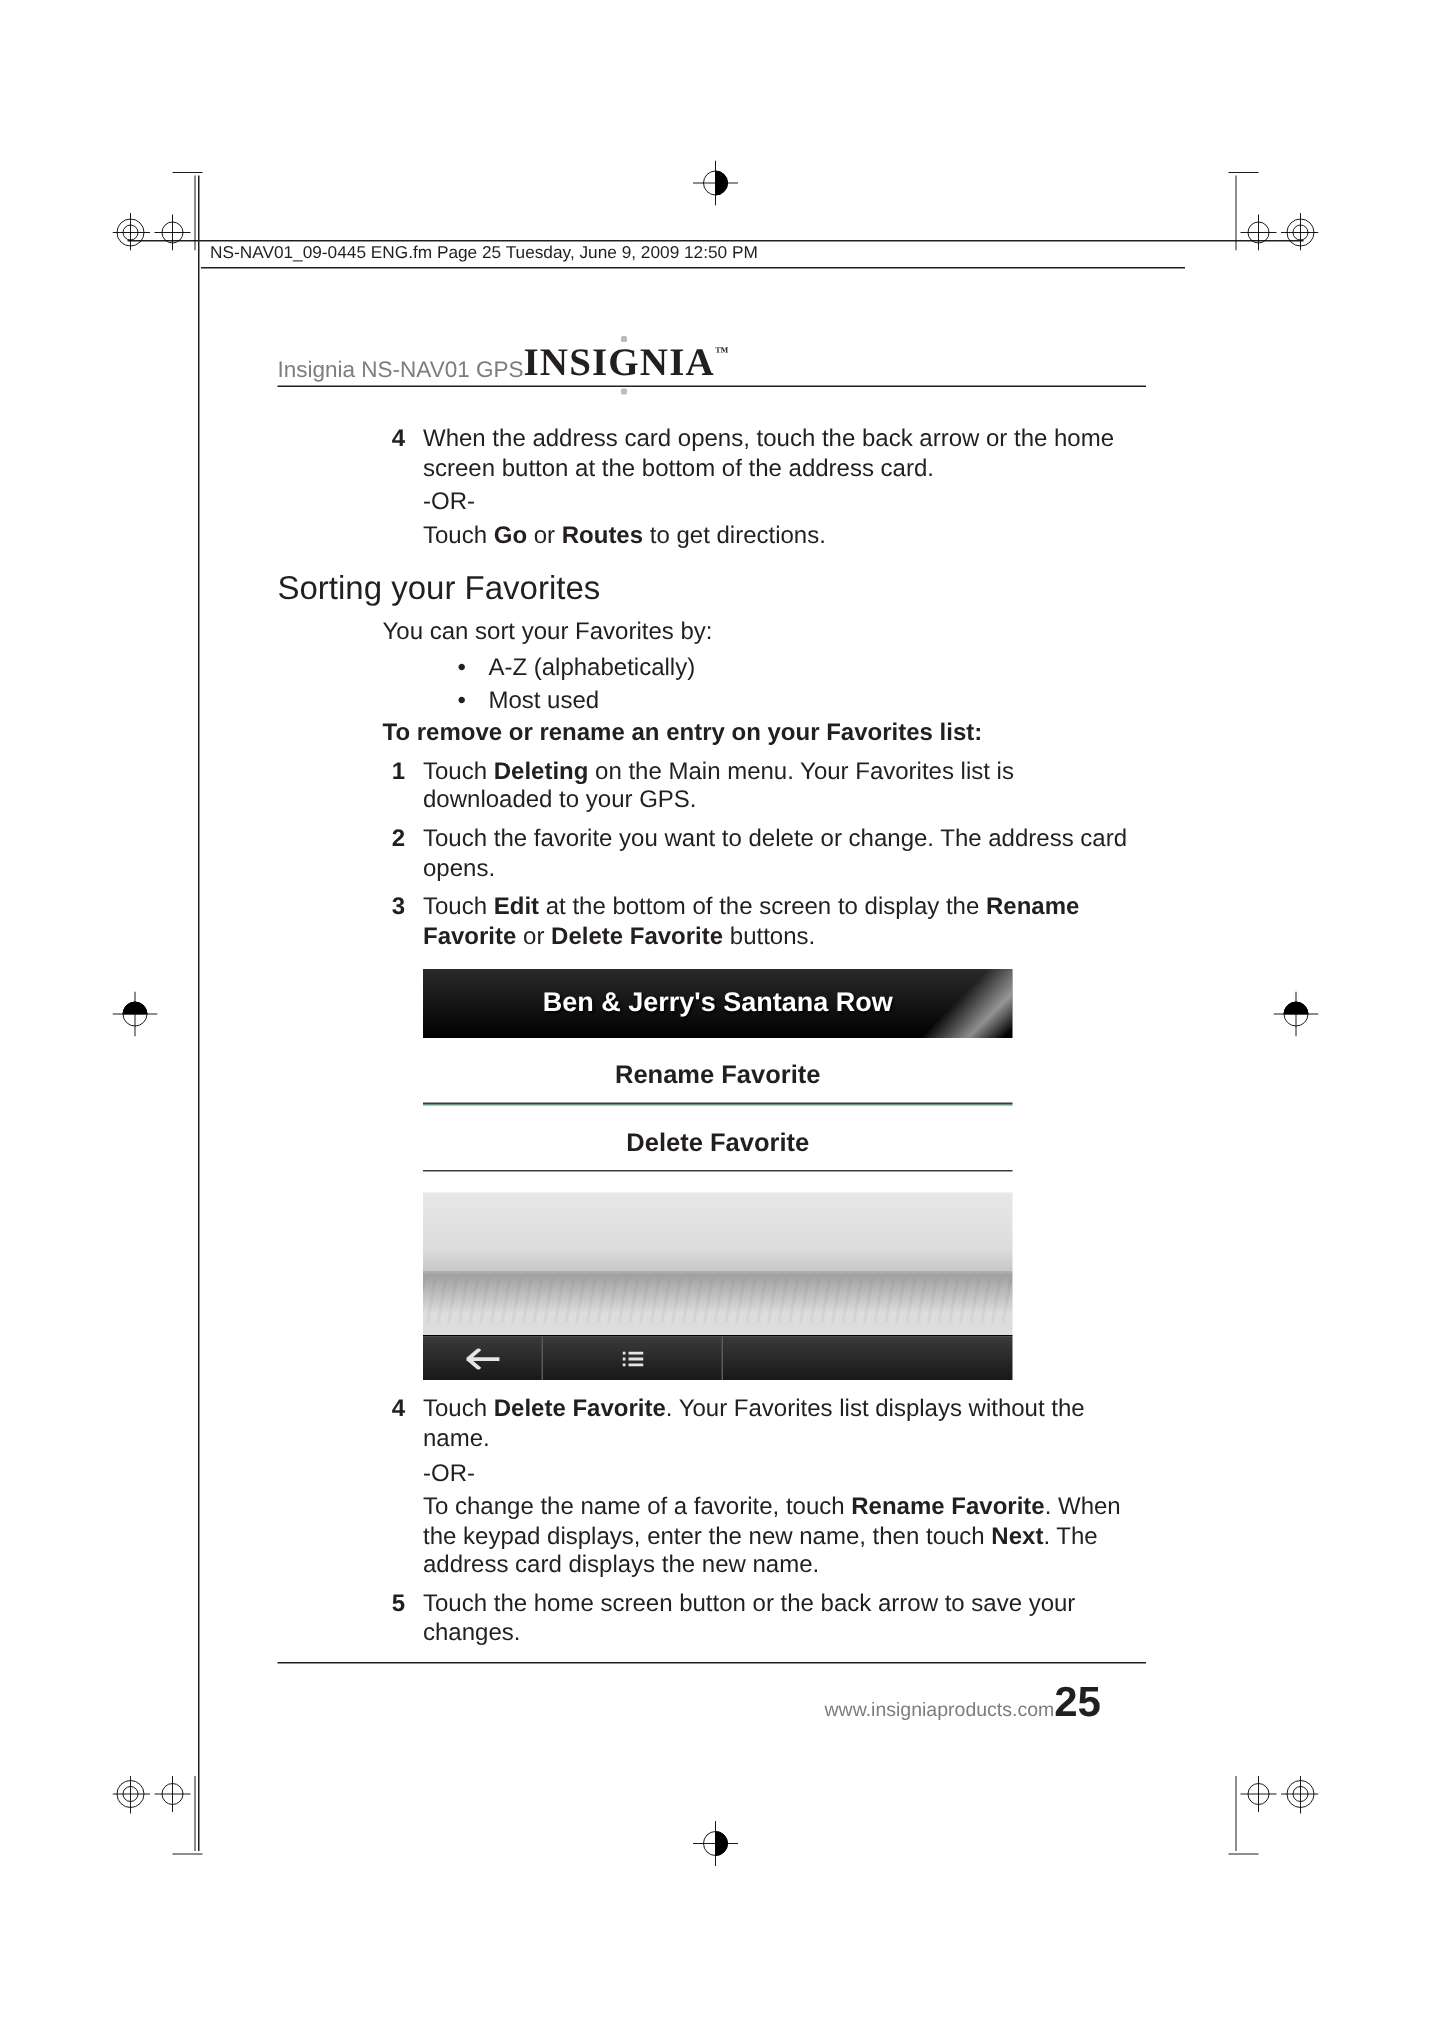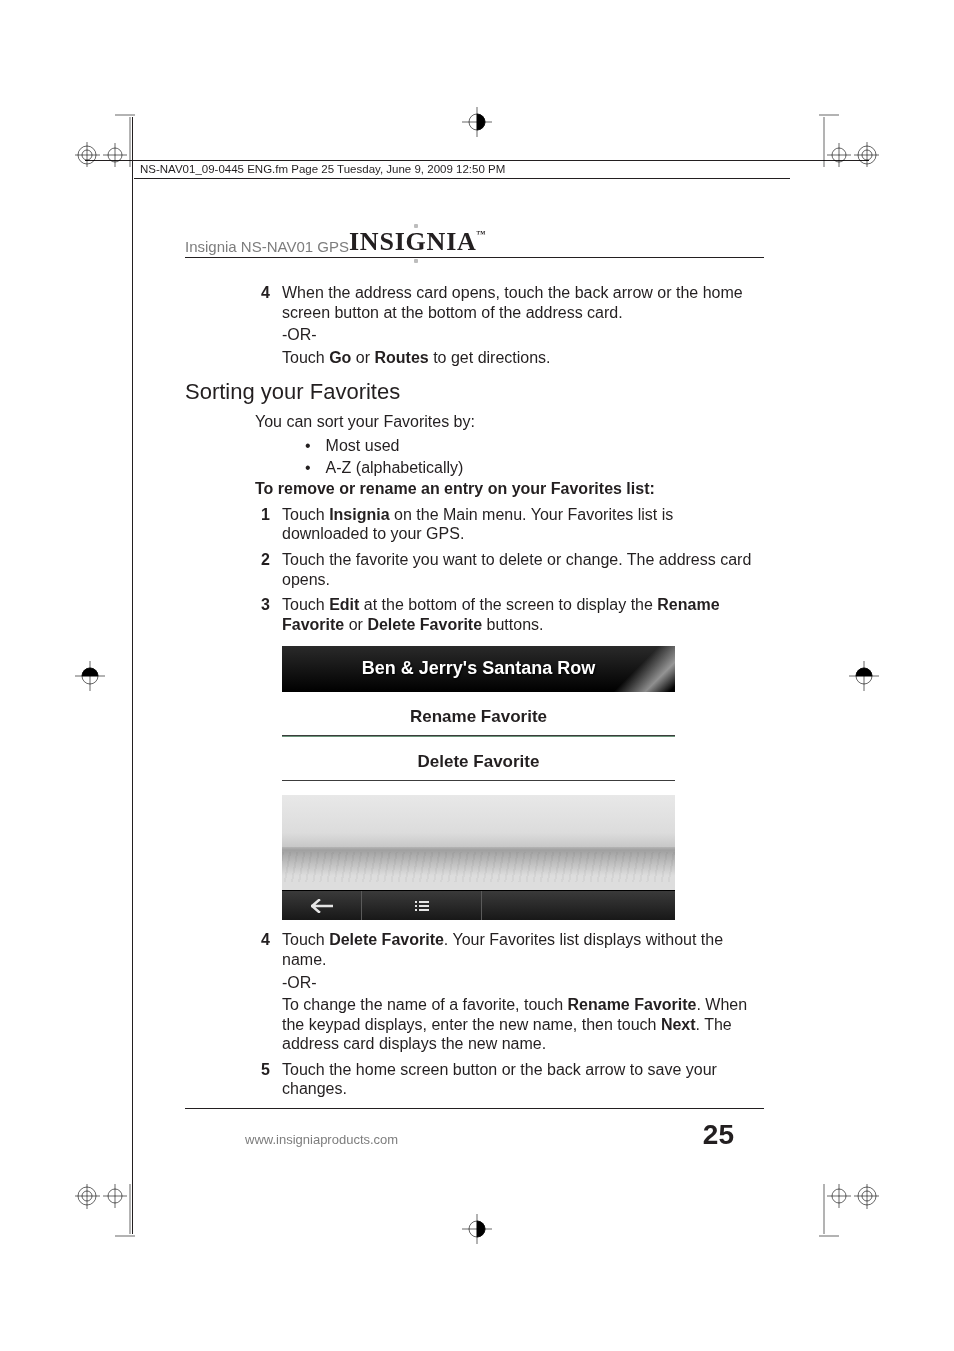--- a/index.html
+++ b/index.html
@@ -207,21 +207,21 @@
 
     .footer-area {
       position: absolute;
       left: 0; right: 0; bottom: 10px;
       font-size: 13px;
       color: #7d7d7d;
     }
     .footer-rule { border: none; border-top: 1.5px solid #231f20; margin-bottom: 10px; }
     .footer-row { display: flex; justify-content: space-between; align-items: baseline; }
     .page-num { font-size: 28px; font-weight: bold; color: #231f20; margin-right: 30px; }
-    .footer-url { flex: 1; text-align: left; }
+    .footer-url { flex: 1; text-align: right; }
   </style>
 </head>
 <body>
 
 <div class="page-line-v-left"></div>
 <div class="page-line-h-top"></div>
 
 <div class="header-note">NS-NAV01_09-0445 ENG.fm  Page 25  Tuesday, June 9, 2009  12:50 PM</div>
 <div class="header-note-line"></div>
 
@@ -241,31 +241,31 @@
           <div class="sub-para">
             <span>Touch </span><b>Go</b><span> or </span><b>Routes</b><span> to get directions.</span>
           </div>
         </span>
       </li>
     </ul>
 
     <h2>Sorting your Favorites</h2>
     <div class="intro-indent">You can sort your Favorites by:</div>
     <ul class="bullet-list">
+      <li>A-Z (alphabetically)</li>
       <li>Most used</li>
-      <li>A-Z (alphabetically)</li>
     </ul>
 
     <div class="bold-intro">To remove or rename an entry on your Favorites list:</div>
 
     <ul class="num-list">
       <li>
         <span class="num">1</span>
         <span class="txt">
-          <span>Touch </span><b>Insignia</b><span> on the Main menu. Your Favorites list is downloaded to your GPS.</span>
+          <span>Touch </span><b>Deleting</b><span> on the Main menu. Your Favorites list is downloaded to your GPS.</span>
         </span>
       </li>
       <li>
         <span class="num">2</span>
         <span class="txt">Touch the favorite you want to delete or change. The address card opens.</span>
       </li>
       <li>
         <span class="num">3</span>
         <span class="txt">
           <span>Touch </span><b>Edit</b><span> at the bottom of the screen to display the </span><b>Rename Favorite</b><span> or </span><b>Delete Favorite</b><span> buttons.</span>

